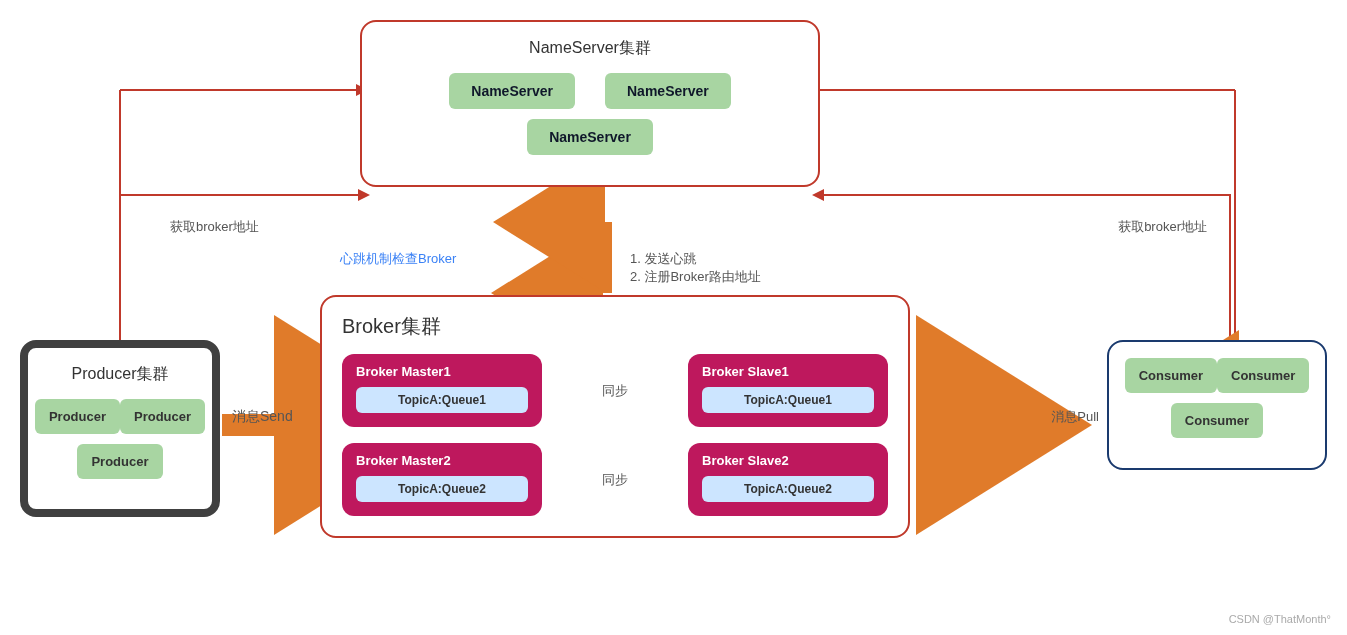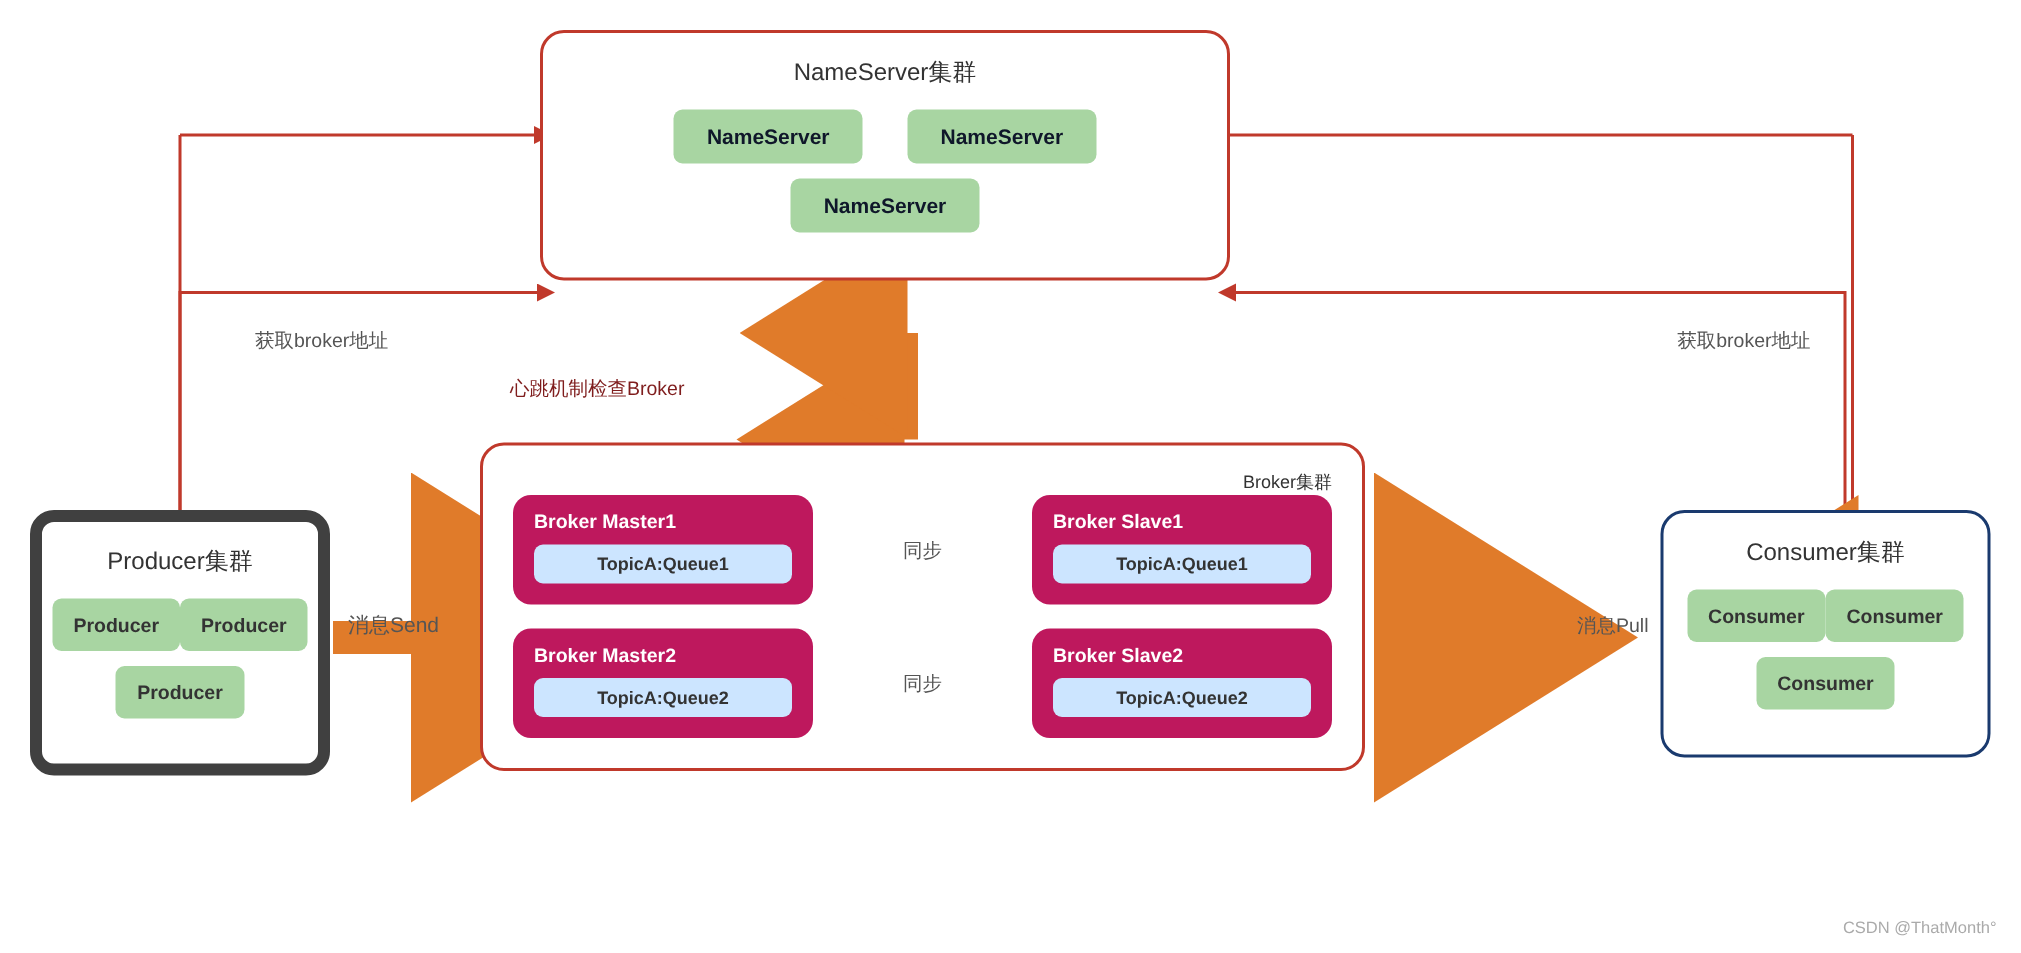--- a/index.html
+++ b/index.html
@@ -56,23 +56,24 @@
       position: absolute;
       top: 295px;
       left: 320px;
       width: 590px;
       border: 2px solid #c0392b;
       border-radius: 16px;
       padding: 16px 20px 20px;
       background: #fff;
     }
     .broker-cluster-title {
-      text-align: right;
-      font-size: 12px;
-      color: #333;
+      text-align: left;
+      font-size: 20px;
+      color: #333;
+      margin-bottom: 14px;
     }
 
     .broker-pair {
       display: flex;
       justify-content: space-between;
       align-items: center;
       margin-bottom: 16px;
     }
     .broker-pair:last-child { margin-bottom: 0; }
 
@@ -303,35 +304,38 @@
     <div class="green-box-row">
       <div class="green-box">Producer</div>
       <div class="green-box">Producer</div>
     </div>
     <div class="green-box-row">
       <div class="green-box">Producer</div>
     </div>
   </div>
 
   <div class="consumer-cluster">
-    <div class="consumer-cluster-title">Consumer集群</div>
     <div class="green-box-row">
       <div class="green-box">Consumer</div>
       <div class="green-box">Consumer</div>
     </div>
     <div class="green-box-row">
       <div class="green-box">Consumer</div>
     </div>
   </div>
 
   <div class="label-get-broker-left">获取broker地址</div>
   <div class="label-get-broker-right">获取broker地址</div>
 
-  <div style="position:absolute; top:250px; left:340px; font-size:13px; color:#7f1d1d; white-space:nowrap;">心跳机制检查Broker</div>
-
+  <div style="position:absolute; top:250px; left:340px; font-size:13px; color:#3b82f6; white-space:nowrap;">心跳机制检查Broker</div>
+
+  <div style="position:absolute; top:250px; left:630px; font-size:13px; color:#555; white-space:nowrap;">
+    <span>1. 发送心跳</span><br>
+    <span>2. 注册Broker路由地址</span>
+  </div>
 
   <div style="position:absolute; top:408px; left:232px; font-size:14px; color:#555; white-space:nowrap;">消息Send</div>
 
   <div style="position:absolute; top:408px; right:248px; font-size:13px; color:#555; white-space:nowrap;">消息Pull</div>
 
   <div class="watermark">CSDN @ThatMonth°</div>
 
 </div>
 
 </body></html>

